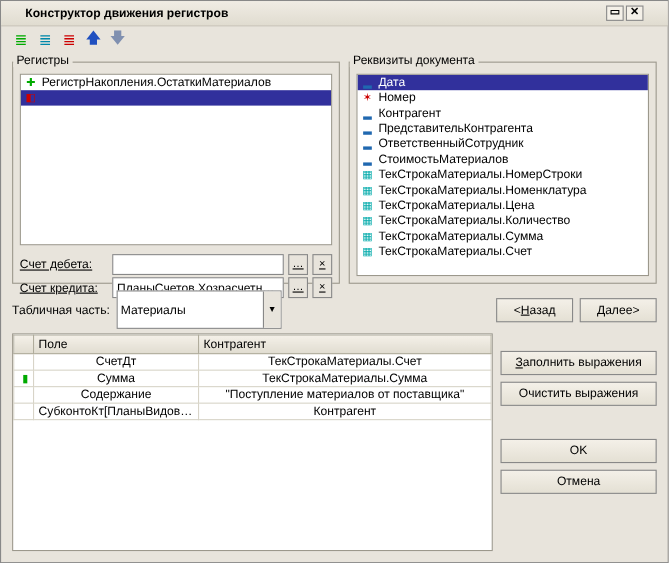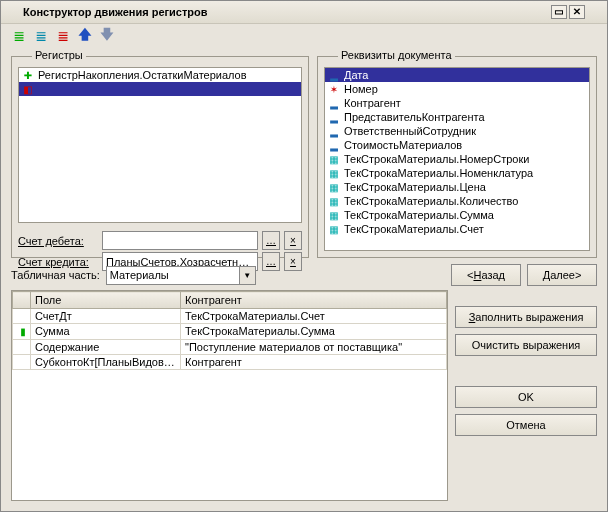--- a/index.html
+++ b/index.html
@@ -52,21 +52,21 @@
   }
   .panel {
     border: 1px solid #9c988c;
     background: #e8e4dc;
     position: relative;
     margin-top: 8px;
   }
   .panel-title {
     position: absolute;
     top: -8px;
-    left: 20px;
+    left: 0;
     background: #e8e4dc;
     padding: 0 3px;
     font-size: 11px;
   }
   .left-panel { width: 298px;}
   .right-panel { flex: 1; }
   .listbox {
     background: #fff;
     border: 1px solid #9c988c;
     margin: 10px 6px 6px 6px;
@@ -109,21 +109,21 @@
   }
   .mini-btn {
     width:18px;height:19px;border:1px solid #888;background:#e8e4dc;
     display:flex;align-items:center;justify-content:center;font-size:10px;
   }
   .tabpart-row {
     padding: 6px 10px 4px 10px;
     display:flex;align-items:center;gap:6px;
   }
   .select {
-    border:1px solid #888;background:#fff;height:19px;width:150px;position:relative;
+    border:1px solid #888;background:#fff;height:35px;width:150px;position:relative;
     display:flex;align-items:center;padding:0 3px;
   }
   .select .arrow{
     position:absolute;right:0;top:0;width:16px;height:100%;border-left:1px solid #888;
     display:flex;align-items:center;justify-content:center;font-size:8px;background:#e8e4dc;
   }
   .content-bottom {
     display:flex;
     padding:0 10px 10px 10px;
     gap:7px;
@@ -139,21 +139,21 @@
   .tbl th {
     background: linear-gradient(#f4f0e8,#e0dcd0);
     border:1px solid #b0ac9c;
     padding:2px 4px;
     text-align:left;
     font-weight:normal;
   }
   .tbl td {
     border:1px solid #d8d4c8;
     padding:1px 4px;
-    white-space:nowrap;overflow:hidden;text-overflow:ellipsis;
+    white-space:nowrap;overflow:hidden;text-overflow:ellipsis;text-align:center;
   }
   .col-icon{width:18px;text-align:center;}
   .col-field{width:150px;}
   .btn-col {
     width:142px;
     display:flex;flex-direction:column;gap:6px;
     padding-top:16px;
   }
   .btn {
     border:1px solid #888;

